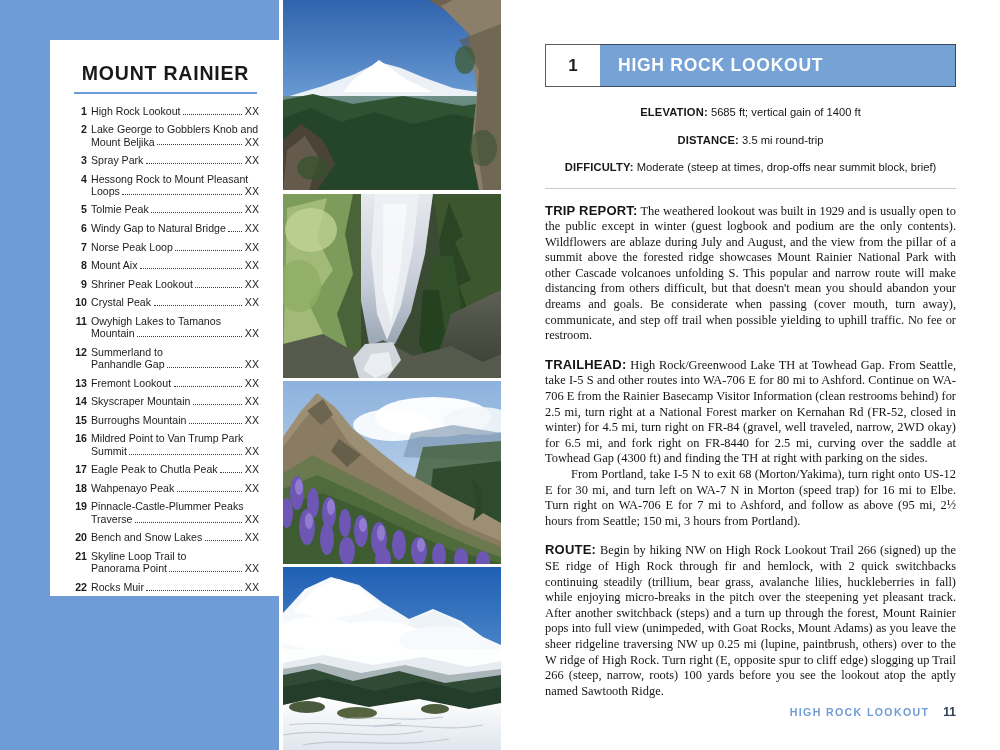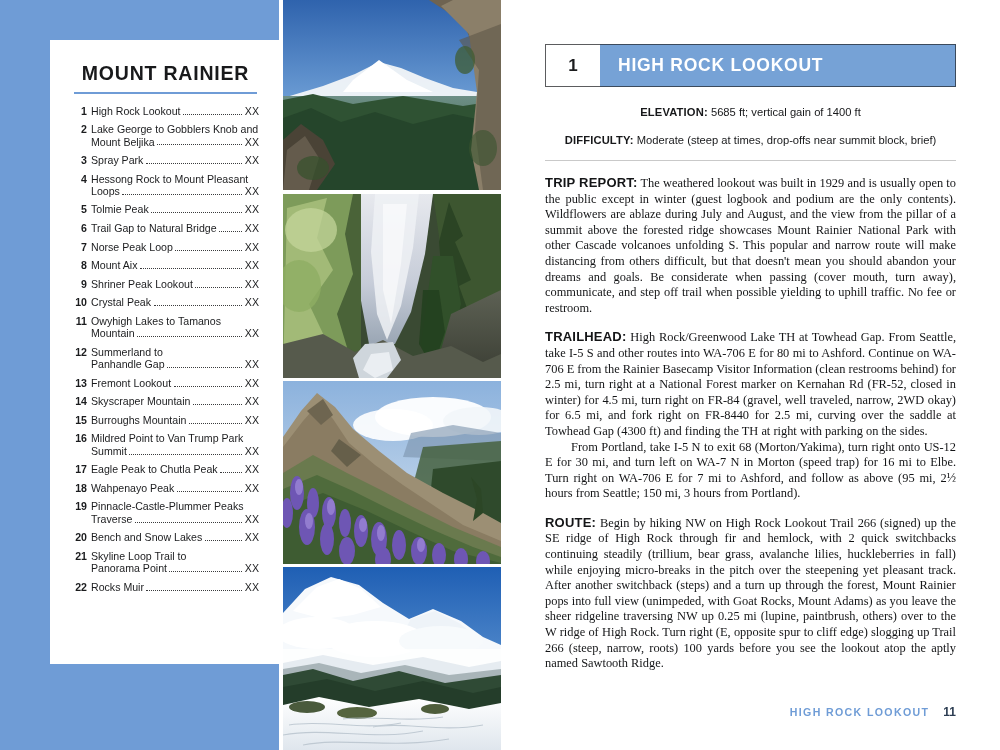--- a/index.html
+++ b/index.html
@@ -7,21 +7,21 @@
     width:1000px;height:750px;overflow:hidden;
     background:#ffffff;
     font-family:"Liberation Sans", sans-serif;
     -webkit-font-smoothing:antialiased;
   }
   .spread{position:relative;width:1000px;height:750px;background:#ffffff;}
 
   
   .left-page{position:absolute;left:0;top:0;width:279px;height:750px;background:#6f9cd6;}
   .toc-card{
-    position:absolute;left:50px;top:40px;width:229px;height:624px;
+    position:absolute;left:50px;top:40px;width:229px;height:556px;
     background:#ffffff;
   }
   .toc-inner{padding:22px 20px 10px 22px;}
   .toc-title{
     font-size:19.5px;font-weight:bold;letter-spacing:.8px;
     color:#18191b;text-align:center;margin:0 0 7px 0;
     font-family:"Liberation Sans", sans-serif;
   }
   .toc-rule{height:1.6px;background:#6f9cd6;margin:0 2px 11px 2px;}
   .toc-list{list-style:none;margin:0;padding:0;}
@@ -163,21 +163,21 @@
                   <span class="toc-label">Tolmie Peak</span>
                   <span class="toc-dots"></span>
                   <span class="toc-page">XX</span>
                 </div>
               </div>
             </li>
             <li class="toc-item">
               <div class="toc-num">6</div>
               <div class="toc-body">
                 <div class="toc-line">
-                  <span class="toc-label">Trail Gap to Natural Bridge</span>
+                  <span class="toc-label">Windy Gap to Natural Bridge</span>
                   <span class="toc-dots"></span>
                   <span class="toc-page">XX</span>
                 </div>
               </div>
             </li>
             <li class="toc-item">
               <div class="toc-num">7</div>
               <div class="toc-body">
                 <div class="toc-line">
                   <span class="toc-label">Norse Peak Loop</span>
@@ -515,20 +515,21 @@
   <div class="right-page">
     <div class="rp-inner">
 
       <div class="hike-header">
         <div class="hike-num">1</div>
         <div class="hike-bar">HIGH ROCK LOOKOUT</div>
       </div>
 
       <div class="facts" id="facts-block">
           <div class="fact"><b>ELEVATION:</b><span> 5685 ft; vertical gain of 1400 ft</span></div>
+          <div class="fact"><b>DISTANCE:</b><span> 3.5 mi round-trip</span></div>
           <div class="fact"><b>DIFFICULTY:</b><span> Moderate (steep at times, drop-offs near summit block, brief)</span></div>
         </div>
 
       <div class="divider"></div>
 
       <div id="sections-block">
           <p class="prose"><span class="lead">TRIP REPORT:</span><span> The weathered lookout was built in 1929 and is usually open to the public except in winter (guest logbook and podium are the only contents). Wildflowers are ablaze during July and August, and the view from the pillar of a summit above the forested ridge showcases Mount Rainier National Park with other Cascade volcanoes unfolding S. This popular and narrow route will make distancing from others difficult, but that doesn't mean you should abandon your dreams and goals. Be considerate when passing (cover mouth, turn away), communicate, and step off trail when possible yielding to uphill traffic. No fee or restroom.</span></p>
           <p class="prose"><span class="lead">TRAILHEAD:</span><span> High Rock/Greenwood Lake TH at Towhead Gap. From Seattle, take I-5 S and other routes into WA-706 E for 80 mi to Ashford. Continue on WA-706 E from the Rainier Basecamp Visitor Information (clean restrooms behind) for 2.5 mi, turn right at a National Forest marker on Kernahan Rd (FR-52, closed in winter) for 4.5 mi, turn right on FR-84 (gravel, well traveled, narrow, 2WD okay) for 6.5 mi, and fork right on FR-8440 for 2.5 mi, curving over the saddle at Towhead Gap (4300 ft) and finding the TH at right with parking on the sides.</span><span class="indent">From Portland, take I-5 N to exit 68 (Morton/Yakima), turn right onto US-12 E for 30 mi, and turn left on WA-7 N in Morton (speed trap) for 16 mi to Elbe. Turn right on WA-706 E for 7 mi to Ashford, and follow as above (95 mi, 2½ hours from Seattle; 150 mi, 3 hours from Portland).</span></p>
           <p class="prose"><span class="lead">ROUTE:</span><span> Begin by hiking NW on High Rock Lookout Trail 266 (signed) up the SE ridge of High Rock through fir and hemlock, with 2 quick switchbacks continuing steadily (trillium, bear grass, avalanche lilies, huckleberries in fall) while enjoying micro-breaks in the pitch over the steepening yet pleasant track. After another switchback (steps) and a turn up through the forest, Mount Rainier pops into full view (unimpeded, with Goat Rocks, Mount Adams) as you leave the sheer ridgeline traversing NW up 0.25 mi (lupine, paintbrush, others) over to the W ridge of High Rock. Turn right (E, opposite spur to cliff edge) slogging up Trail 266 (steep, narrow, roots) 100 yards before you see the lookout atop the aptly named Sawtooth Ridge.</span></p>
         </div>

